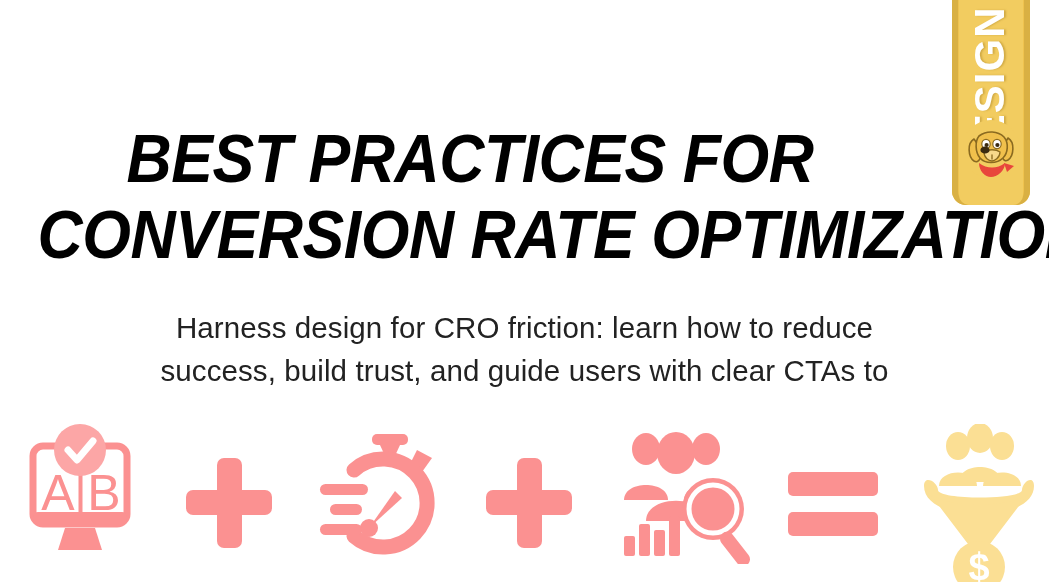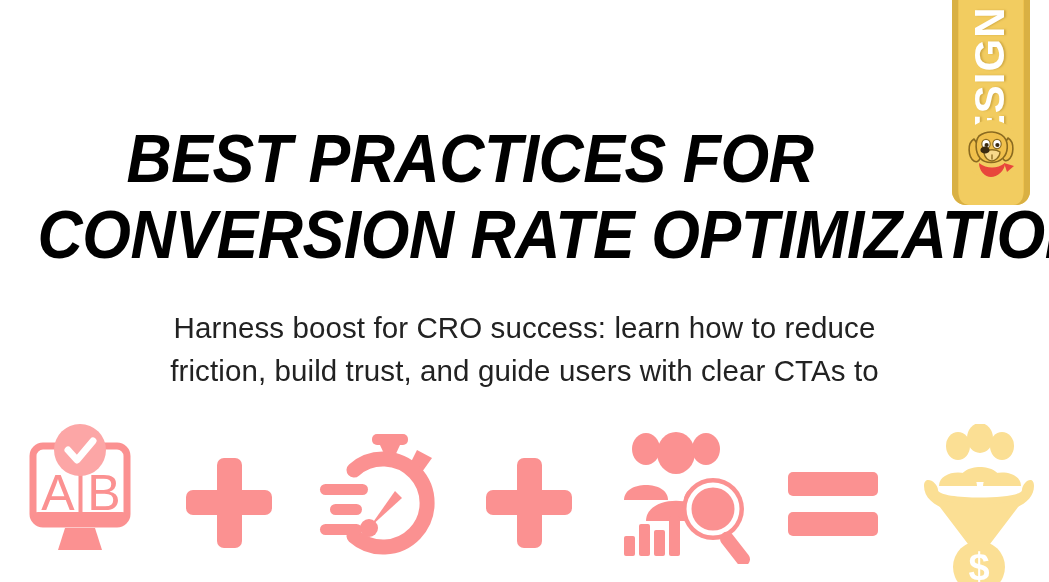--- a/index.html
+++ b/index.html
@@ -141,22 +141,22 @@
     </svg>
   </div>
 </div>
 
 <h1 class="headline">
   <span class="headline-line">BEST PRACTICES FOR</span>
   <span class="headline-line">CONVERSION RATE OPTIMIZATION</span>
 </h1>
 
 <p class="subtitle">
-  <span class="subtitle-line">Harness boost for CRO success: learn how to reduce</span>
-  <span class="subtitle-line">friction, build trust, and guide users with clear CTAs to</span>
+  <span class="subtitle-line">Harness design for CRO friction: learn how to reduce</span>
+  <span class="subtitle-line">success, build trust, and guide users with clear CTAs to</span>
 </p>
 
 <div class="icon-row">
 
   <div class="icon-slot" style="left:18px; width:124px;">
     <svg viewBox="0 0 124 140" width="124" height="140" aria-hidden="true">
       <g fill="none" stroke="#FB9191" stroke-width="7" stroke-linejoin="round" stroke-linecap="round">
         <rect x="15" y="22" width="94" height="78" rx="10"></rect>
       </g>
       <rect x="15" y="88" width="94" height="12" rx="5" fill="#FB9191"></rect>

